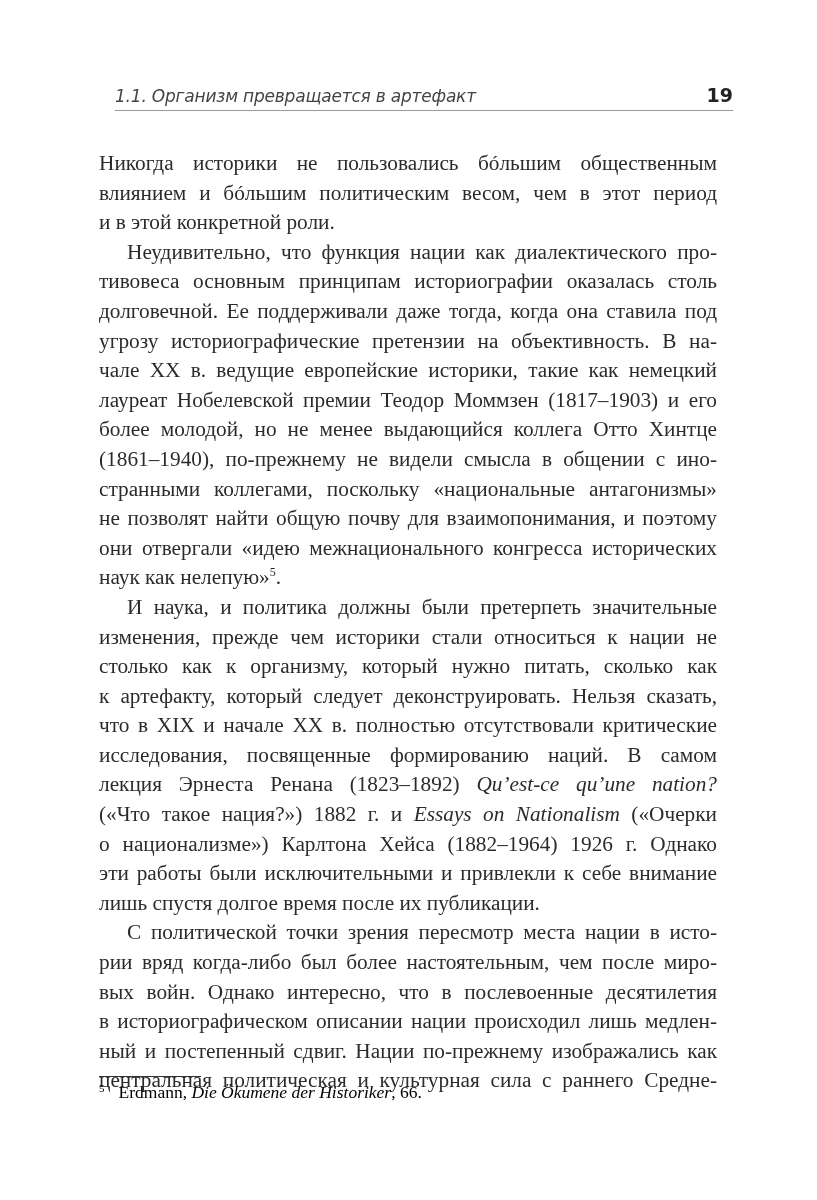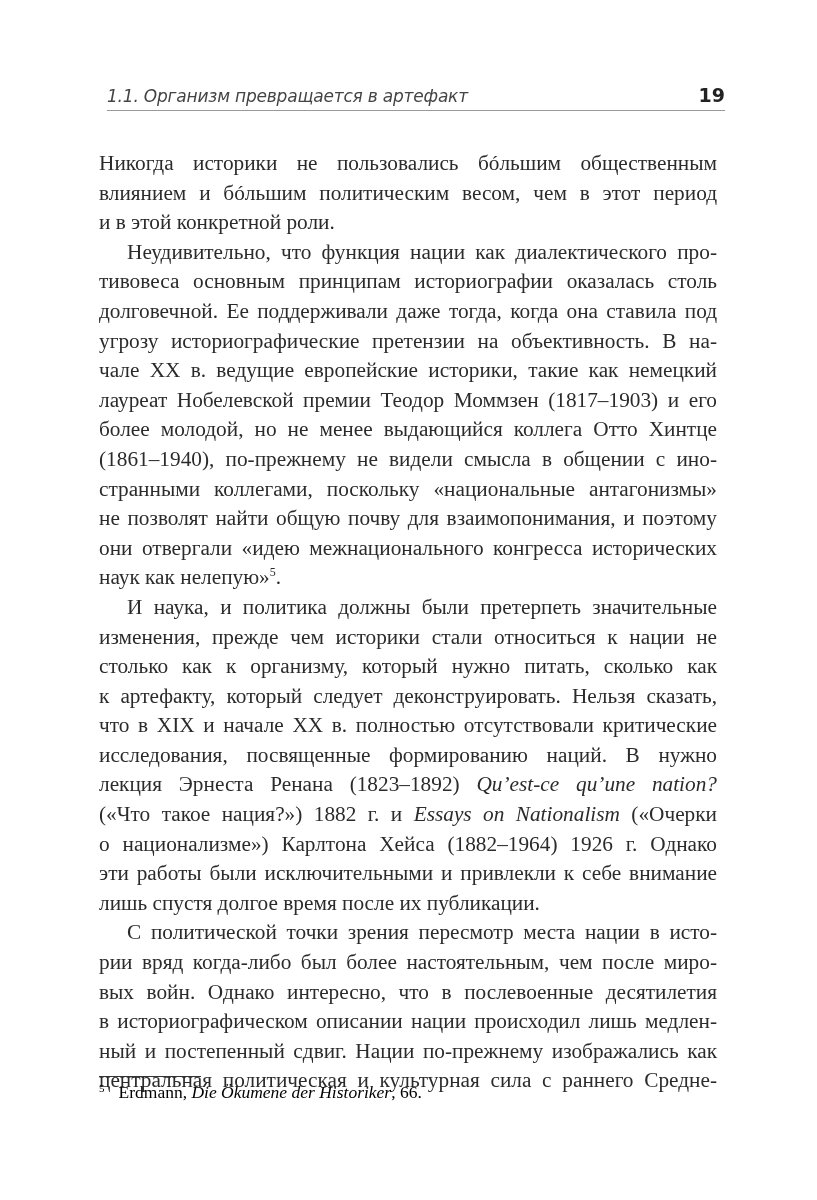--- a/index.html
+++ b/index.html
@@ -1,19 +1,19 @@
 <!DOCTYPE html>
 <html><head>
 <meta charset="utf-8">
 <style>
   html, body { margin: 0; padding: 0; background: #ffffff; }
   body { width: 817px; height: 1200px; position: relative; overflow: hidden; color: #2a2a2a; }
   .page { position: absolute; left: 99px; top: 0; width: 618px; }
   .running-head {
-    position: absolute; top: 84px; left: 8px; width: 618px; height: 26px;
+    position: absolute; top: 84px; left: 16px; width: 618px; height: 26px;
     border-bottom: 1.5px solid #9a9a9a;
     font-family: "DejaVu Sans", sans-serif;
   }
   .rh-title {
     position: absolute; left: 0; top: 2px;
     font-style: italic; font-size: 17px; color: #444; letter-spacing: -0.2px;
   }
   .rh-num {
     position: absolute; right: 0; top: 0;
     font-weight: bold; font-size: 19px; color: #222;
@@ -73,21 +73,21 @@
       <span class="line" style="white-space: nowrap; display: block;"><span style="white-space: nowrap; word-spacing: 0px;">они отвергали «идею межнационального конгресса исторических</span></span>
       <span class="line last"><span>наук как нелепую»</span><sup>5</sup><span>.</span></span>
     </p>
 
     <p>
       <span class="line ind" style="white-space: nowrap; display: block;"><span style="white-space: nowrap; word-spacing: 0px;">И наука, и политика должны были претерпеть значительные</span></span>
       <span class="line" style="white-space: nowrap; display: block;"><span style="white-space: nowrap; word-spacing: 0px;">изменения, прежде чем историки стали относиться к нации не</span></span>
       <span class="line" style="white-space: nowrap; display: block;"><span style="white-space: nowrap; word-spacing: 0px;">столько как к организму, который нужно питать, сколько как</span></span>
       <span class="line" style="white-space: nowrap; display: block;"><span style="white-space: nowrap; word-spacing: 0px;">к артефакту, который следует деконструировать. Нельзя сказать,</span></span>
       <span class="line" style="white-space: nowrap; display: block;"><span style="white-space: nowrap; word-spacing: 0px;">что в XIX и начале XX в. полностью отсутствовали критические</span></span>
-      <span class="line" style="white-space: nowrap; display: block;"><span style="white-space: nowrap; word-spacing: 0px;">исследования, посвященные формированию наций. В нужно</span></span>
+      <span class="line" style="white-space: nowrap; display: block;"><span style="white-space: nowrap; word-spacing: 0px;">исследования, посвященные формированию наций. В самом</span></span>
       <span class="line" style="white-space: nowrap; display: block;"><span style="white-space: nowrap; word-spacing: 0px;"><span>лекция Эрнеста Ренана (1823–1892) </span><span class="it">Qu’est-ce qu’une nation?</span></span></span>
       <span class="line" style="white-space: nowrap; display: block;"><span style="white-space: nowrap; word-spacing: 0.00173611px;"><span>(«Что такое нация?») 1882 г. и </span><span class="it">Essays on Nationalism</span><span> («Очерки</span></span></span>
       <span class="line" style="white-space: nowrap; display: block;"><span style="white-space: nowrap; word-spacing: 0px;">о национализме») Карлтона Хейса (1882–1964) 1926 г. Однако</span></span>
       <span class="line" style="white-space: nowrap; display: block;"><span style="white-space: nowrap; word-spacing: 0px;">эти работы были исключительными и привлекли к себе внимание</span></span>
       <span class="line last">лишь спустя долгое время после их публикации.</span>
     </p>
 
     <p>
       <span class="line ind" style="white-space: nowrap; display: block;"><span style="white-space: nowrap; word-spacing: 0px;">С политической точки зрения пересмотр места нации в исто-</span></span>
       <span class="line" style="white-space: nowrap; display: block;"><span style="white-space: nowrap; word-spacing: 0px;">рии вряд когда-либо был более настоятельным, чем после миро-</span></span>

